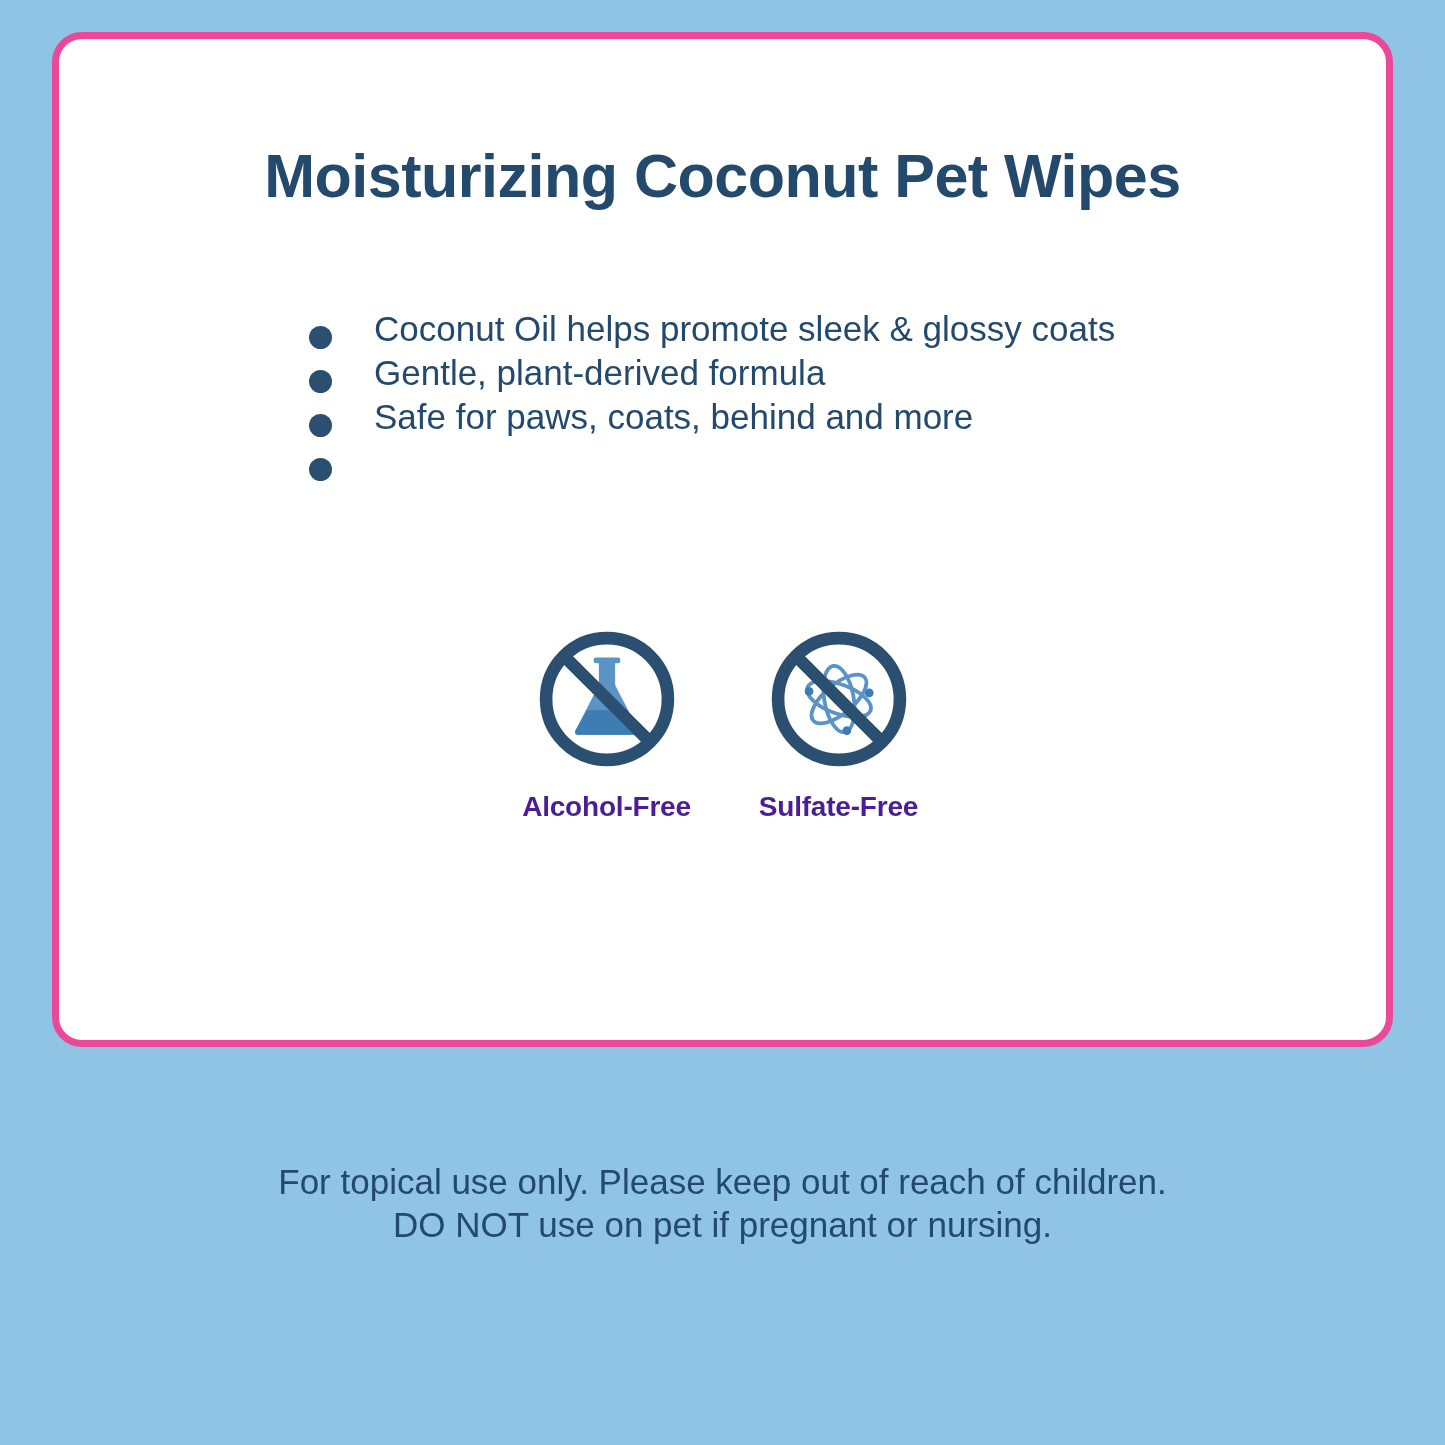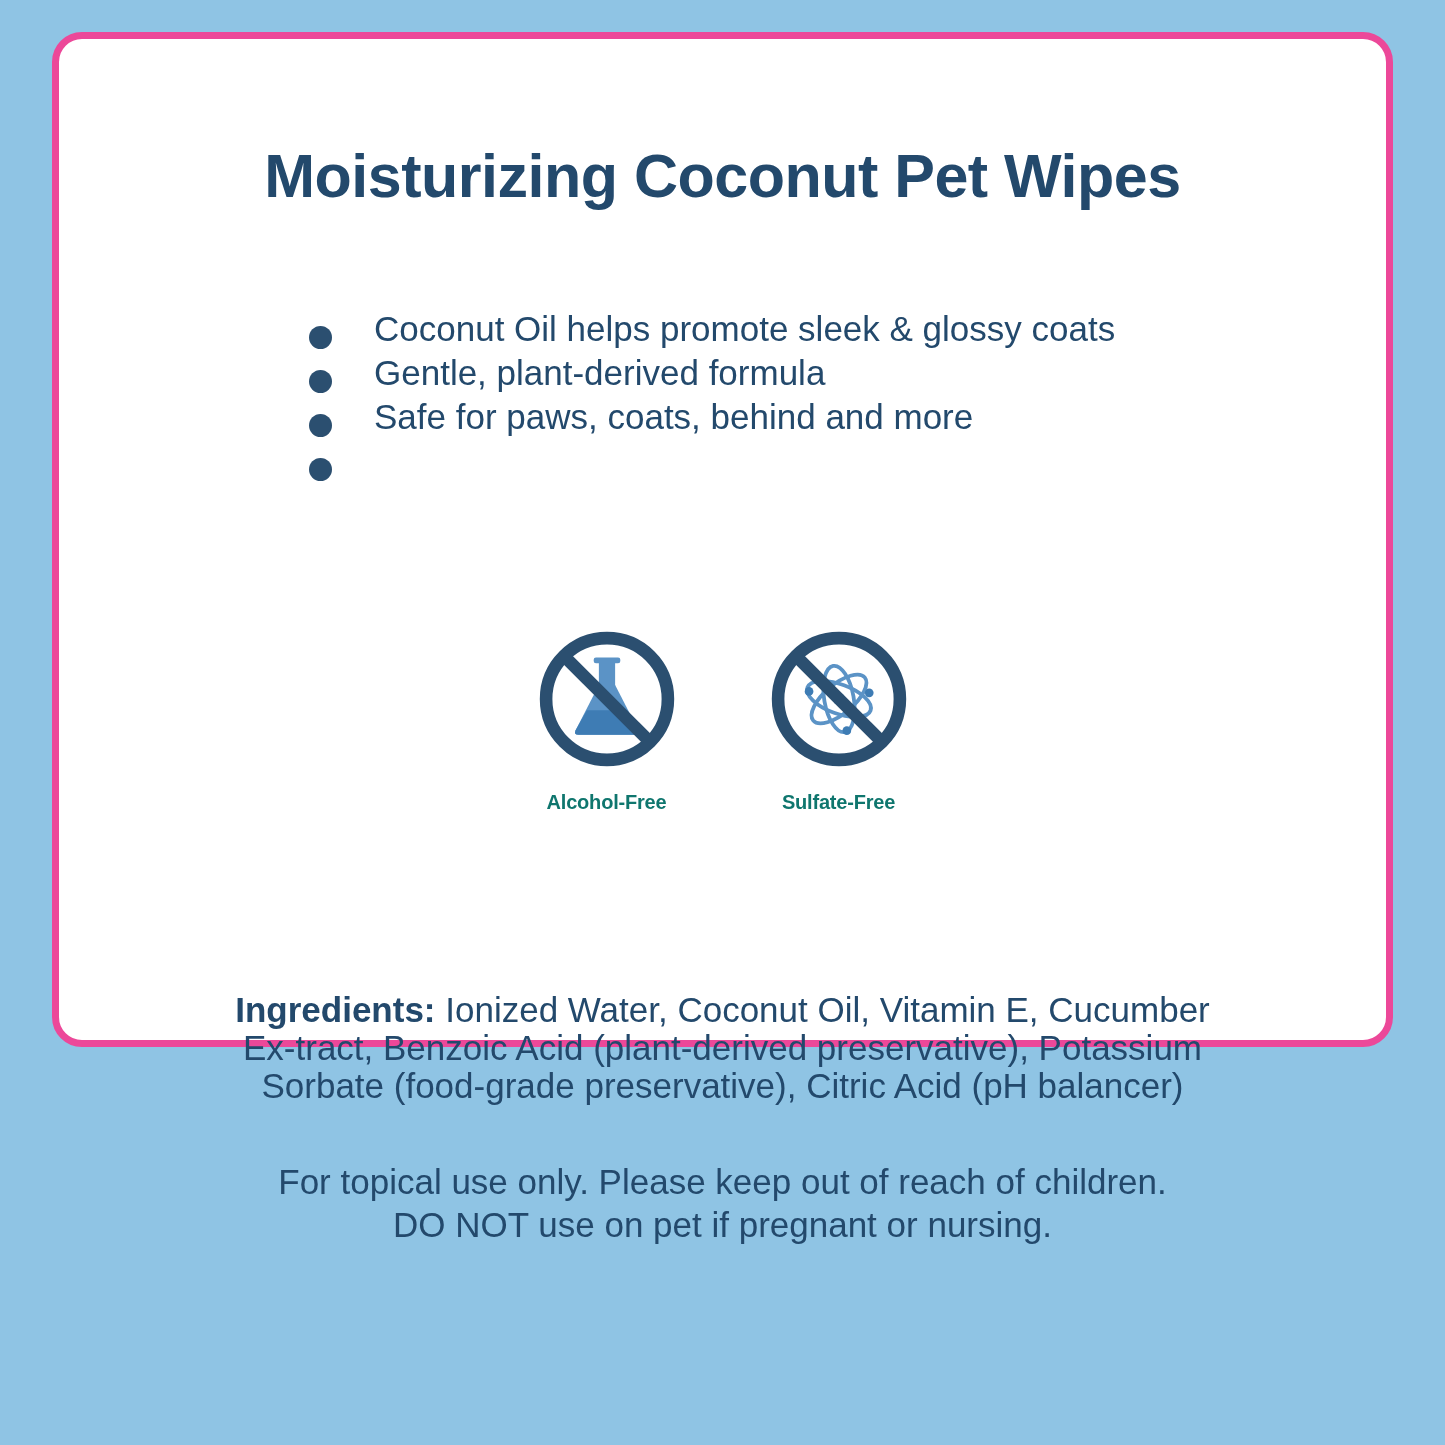--- a/index.html
+++ b/index.html
@@ -99,22 +99,22 @@
     flex-direction: column;
     align-items: center;
   }
   .icon-badge {
     width: 140px;
     height: 140px;
     display: block;
   }
   .icon-label {
     margin-top: 22px;
-    color: #0f766e;
-    font-size: 20px;
+    color: #4c1d95;
+    font-size: 28px;
     font-weight: bold;
     white-space: nowrap;
     letter-spacing: -0.2px;
   }
 
   
   .ingredients {
     position: absolute;
     left: 155px;
     right: 155px;
@@ -220,23 +220,20 @@
             <circle cx="50" cy="50" r="43.5" fill="none" stroke="#2b4f70" stroke-width="9"></circle>
             <line x1="21.5" y1="21.5" x2="78.5" y2="78.5" stroke="#2b4f70" stroke-width="9" stroke-linecap="butt"></line>
           </svg>
           <div class="icon-label">Sulfate-Free</div>
         </div>
 
 
 
       </div>
 
-      <div class="ingredients">
-        <b>Ingredients:</b><span> Ionized Water, Coconut Oil, Vitamin E, Cucumber Ex‑tract, Benzoic Acid (plant-derived preservative), Potassium Sorbate (food-grade preservative), Citric Acid (pH balancer)</span>
-      </div>
 
       <div class="warning">
         <span class="wline">For topical use only. Please keep out of reach of children.</span>
         <span class="wline">DO NOT use on pet if pregnant or nursing.</span>
       </div>
 
     </div>
   </div>
 </div>
 

